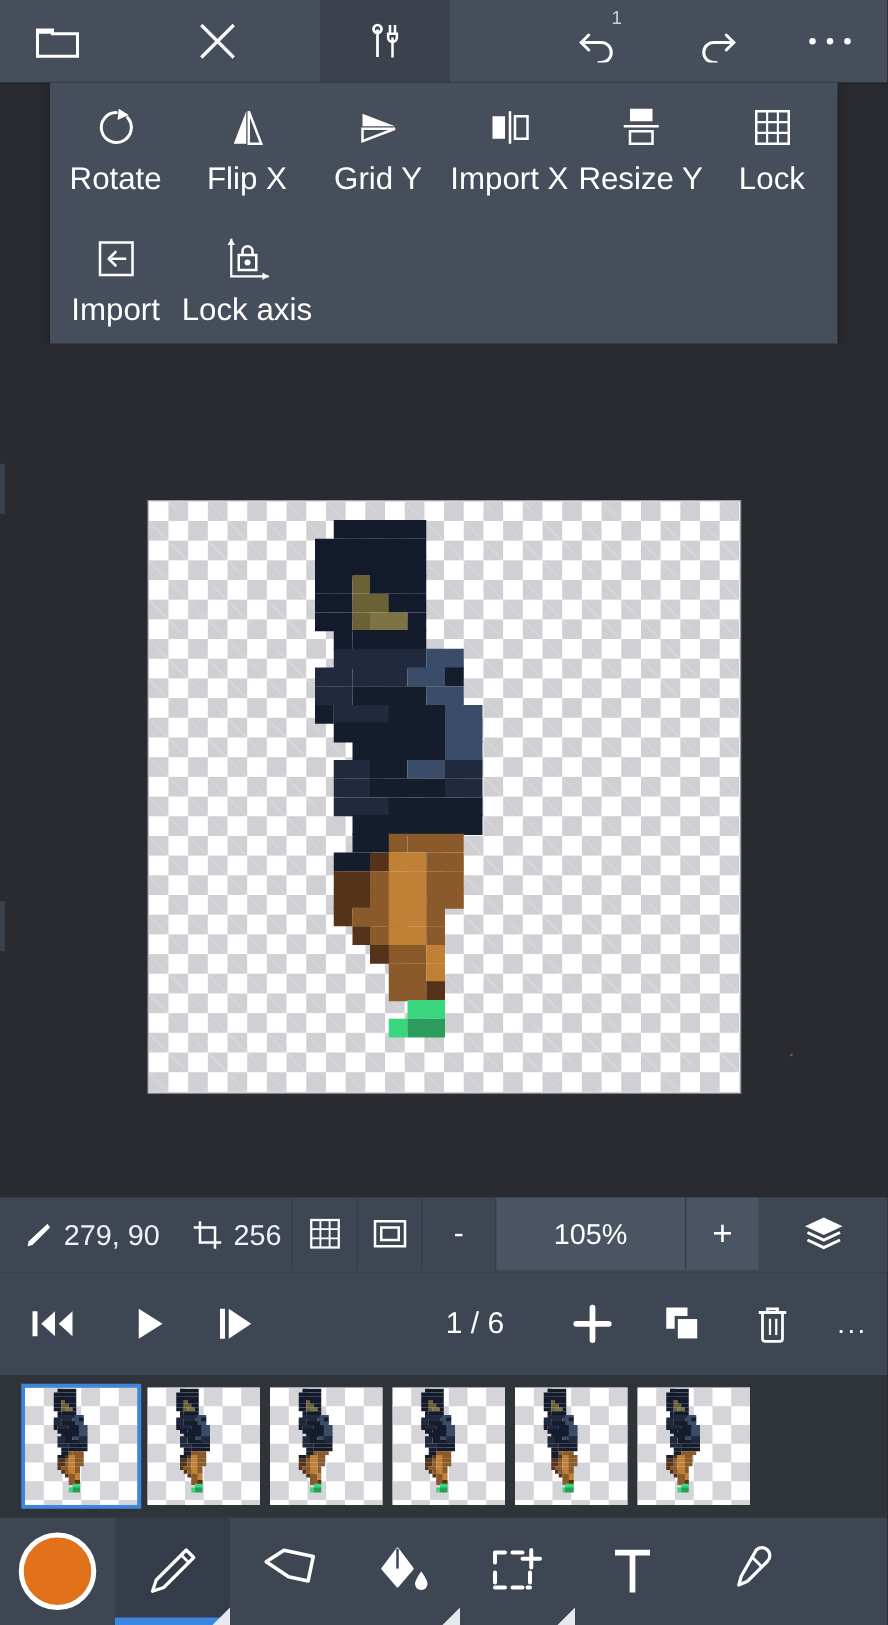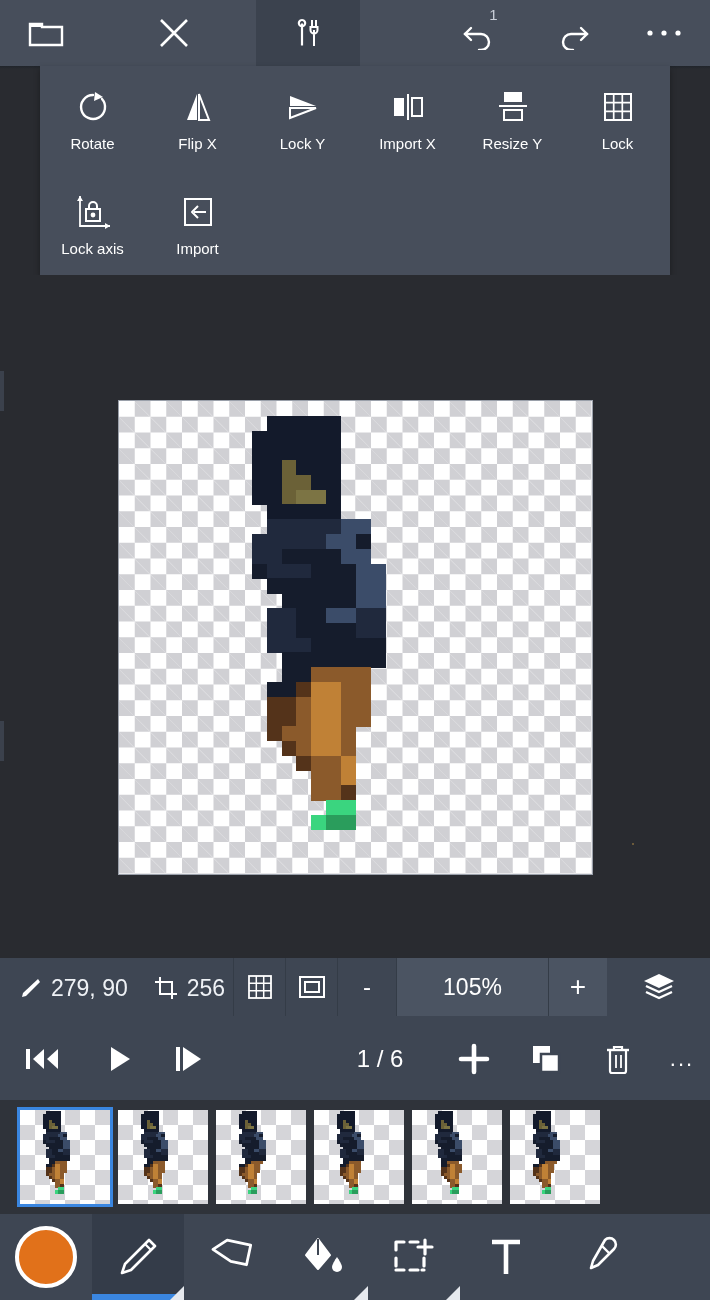--- a/index.html
+++ b/index.html
@@ -48,21 +48,21 @@
   .tool-item {
     width: 105px; height: 105px;
     display: flex; flex-direction: column;
     align-items: center; justify-content: center;
     gap: 9px;
     color: #fff;
   }
   .tool-item .ticon {
     height: 40px; display: flex; align-items: center; justify-content: center;
   }
-  .tool-item .tlabel { font-size: 15px; color: #fff; line-height: 1; }
+  .tool-item .tlabel { font-size: 25px; color: #fff; line-height: 1; }
 
   
   .canvas-area {
     position: absolute; left: 0; top: 275px; width: 710px; height: 680px;
     background: #292b30;
   }
   .canvas-frame {
     position: absolute; left: 119px; top: 126px; width: 473px; height: 473px;
     background-color: #ffffff;
     background-image:
@@ -263,21 +263,21 @@
       <span class="tlabel">Flip X</span>
     </div>
 
     <div class="tool-item">
       <span class="ticon">
         <svg width="34" height="34" viewBox="0 0 34 34">
             <path d="M30 16 L4 6 v10 z" fill="#fff"></path>
             <path d="M30 18 L4 28 v-10 z" fill="none" stroke="#fff" stroke-width="2"></path>
           </svg>
       </span>
-      <span class="tlabel">Lock Y</span>
+      <span class="tlabel">Grid Y</span>
     </div>
 
     <div class="tool-item">
       <span class="ticon">
         <svg width="36" height="34" viewBox="0 0 36 34">
             <rect x="4" y="8" width="10" height="18" fill="#fff"></rect>
             <path d="M18 4 v26" stroke="#fff" stroke-width="2"></path>
             <rect x="22" y="8" width="10" height="18" fill="none" stroke="#fff" stroke-width="2"></rect>
           </svg>
       </span>
@@ -300,43 +300,43 @@
         <svg width="32" height="32" viewBox="0 0 32 32">
             <rect x="3" y="3" width="26" height="26" fill="none" stroke="#fff" stroke-width="2"></rect>
             <path d="M11.7 3 v26 M20.3 3 v26 M3 11.7 h26 M3 20.3 h26" stroke="#fff" stroke-width="1.7"></path>
           </svg>
       </span>
       <span class="tlabel">Lock</span>
     </div>
   </div>
 
   <div class="tools-row">
+    <div class="tool-item">
+      <span class="ticon">
+        <svg width="32" height="32" viewBox="0 0 32 32">
+            <rect x="3" y="3" width="26" height="26" fill="none" stroke="#fff" stroke-width="2"></rect>
+            <path d="M24 16 h-12" stroke="#fff" stroke-width="2"></path>
+            <path d="M16 10 l-6 6 l6 6" stroke="#fff" stroke-width="2" fill="none" stroke-linejoin="round"></path>
+          </svg>
+      </span>
+      <span class="tlabel">Import</span>
+    </div>
+
     <div class="tool-item">
       <span class="ticon">
         <svg width="36" height="36" viewBox="0 0 36 36">
           <path d="M5 2 v30 h30" stroke="#fff" stroke-width="1.8" fill="none"></path>
           <path d="M5 2 l-3 5 h6 z" fill="#fff"></path>
             <path d="M35 32 l-5 -3 v6 z" fill="#fff"></path>
           <rect x="11" y="15" width="14" height="12" fill="none" stroke="#fff" stroke-width="2"></rect>
           <path d="M14 15 v-3 a4 4 0 0 1 8 0 v3" stroke="#fff" stroke-width="2" fill="none"></path>
           <circle cx="18" cy="21" r="2.4" fill="#fff"></circle>
         </svg>
       </span>
       <span class="tlabel">Lock axis</span>
-    </div>
-
-    <div class="tool-item">
-      <span class="ticon">
-        <svg width="32" height="32" viewBox="0 0 32 32">
-            <rect x="3" y="3" width="26" height="26" fill="none" stroke="#fff" stroke-width="2"></rect>
-            <path d="M24 16 h-12" stroke="#fff" stroke-width="2"></path>
-            <path d="M16 10 l-6 6 l6 6" stroke="#fff" stroke-width="2" fill="none" stroke-linejoin="round"></path>
-          </svg>
-      </span>
-      <span class="tlabel">Import</span>
     </div>
 
   </div>
 </div>
 
 <div class="canvas-area">
   <div class="edge-tick" style="top:96px;height:40px;"></div>
   <div class="edge-tick" style="top:446px;height:40px;"></div>
   <div class="dot-marker"></div>
 

